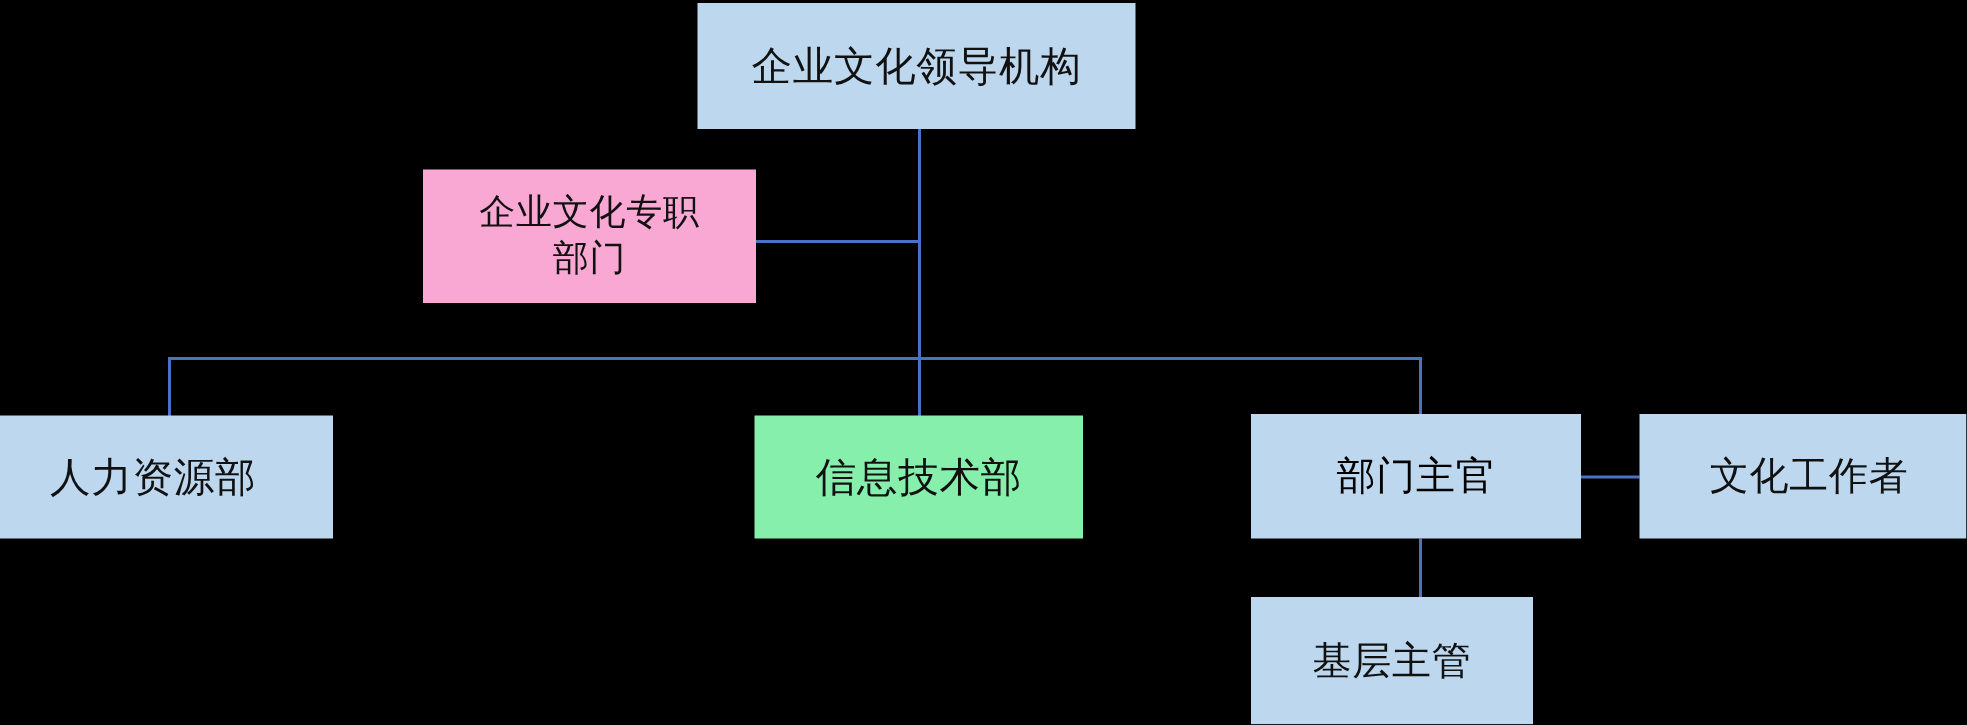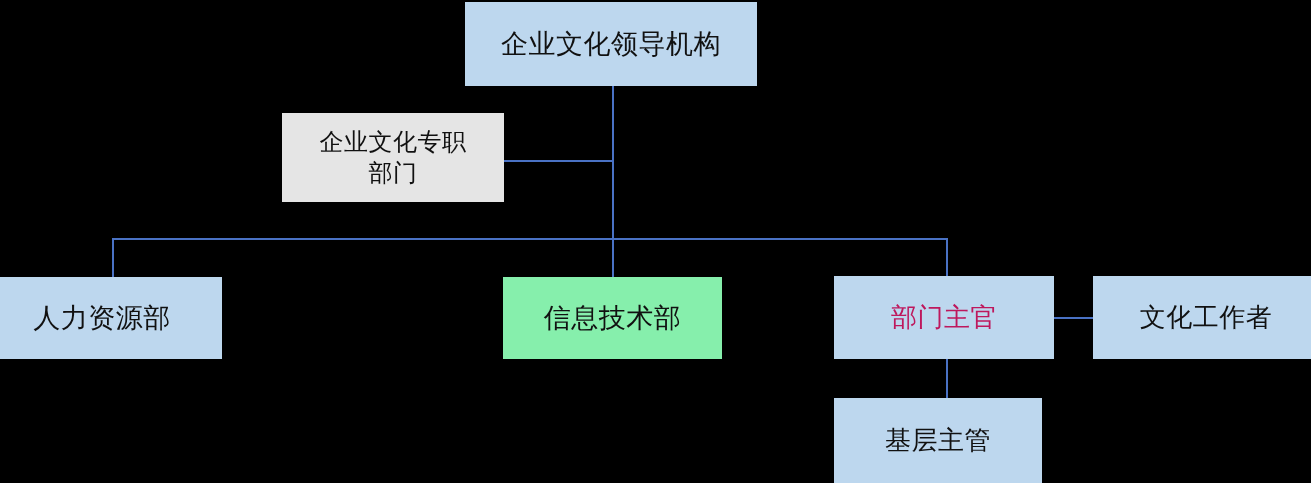--- a/index.html
+++ b/index.html
@@ -51,32 +51,32 @@
     <div class="conn conn-h" style="background: rgb(74, 114, 196); left: 504px; top: 160px; width: 110px;"></div>
     <div class="conn conn-h" style="background: rgb(74, 114, 196); left: 112px; top: 238px; width: 836px;"></div>
     <div class="conn conn-v" style="background: rgb(74, 114, 196); left: 112px; top: 238px; height: 40px;"></div>
     <div class="conn conn-v" style="background: rgb(74, 114, 196); left: 612px; top: 238px; height: 40px;"></div>
     <div class="conn conn-v" style="background: rgb(74, 114, 196); left: 946px; top: 238px; height: 39px;"></div>
     <div class="conn conn-h" style="background: rgb(74, 114, 196); left: 1054px; top: 317px; width: 39px;"></div>
     <div class="conn conn-v" style="background: rgb(74, 114, 196); left: 946px; top: 359px; height: 40px;"></div>
     <div class="node" style="left: 465px; top: 2px; width: 292px; height: 84px; background: rgb(189, 215, 238); color: rgb(17, 17, 17); font-size: 27px;">
       <span class="node-label">企业文化领导机构</span>
     </div>
-    <div class="node" style="left: 282px; top: 113px; width: 222px; height: 89px; background: #e5e5e5; color: rgb(17, 17, 17); font-size: 24px;">
+    <div class="node" style="left: 282px; top: 113px; width: 222px; height: 89px; background: #f9a8d4; color: rgb(17, 17, 17); font-size: 24px;">
       <span class="node-label">企业文化专职
 部门</span>
     </div>
     <div class="node" style="left: -18px; top: 277px; width: 240px; height: 82px; background: rgb(189, 215, 238); color: rgb(17, 17, 17); font-size: 27px;">
       <span class="node-label">人力资源部</span>
     </div>
     <div class="node" style="left: 503px; top: 277px; width: 219px; height: 82px; background: #86efac; color: rgb(17, 17, 17); font-size: 27px;">
       <span class="node-label">信息技术部</span>
     </div>
-    <div class="node" style="left: 834px; top: 276px; width: 220px; height: 83px; background: rgb(189, 215, 238); color: #be185d; font-size: 26px;">
+    <div class="node" style="left: 834px; top: 276px; width: 220px; height: 83px; background: rgb(189, 215, 238); color: #000000; font-size: 26px;">
       <span class="node-label">部门主官</span>
     </div>
     <div class="node" style="left: 1093px; top: 276px; width: 226px; height: 83px; background: rgb(189, 215, 238); color: rgb(17, 17, 17); font-size: 26px;">
       <span class="node-label">文化工作者</span>
     </div>
-    <div class="node" style="left: 834px; top: 398px; width: 208px; height: 85px; background: rgb(189, 215, 238); color: rgb(17, 17, 17); font-size: 26px;">
+    <div class="node" style="left: 834px; top: 398px; width: 188px; height: 85px; background: rgb(189, 215, 238); color: rgb(17, 17, 17); font-size: 26px;">
       <span class="node-label">基层主管</span>
     </div>
   </div>
 
 </body></html>

